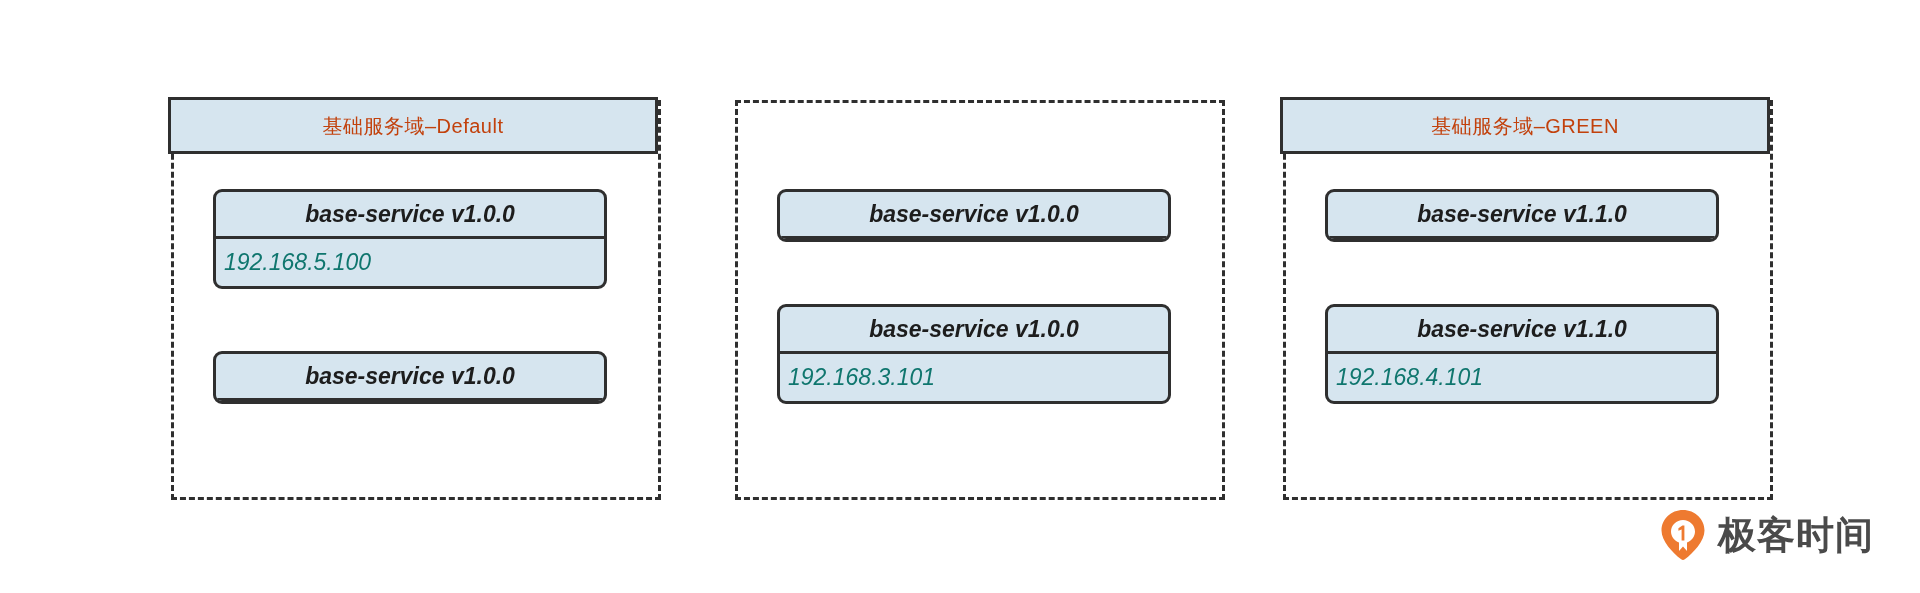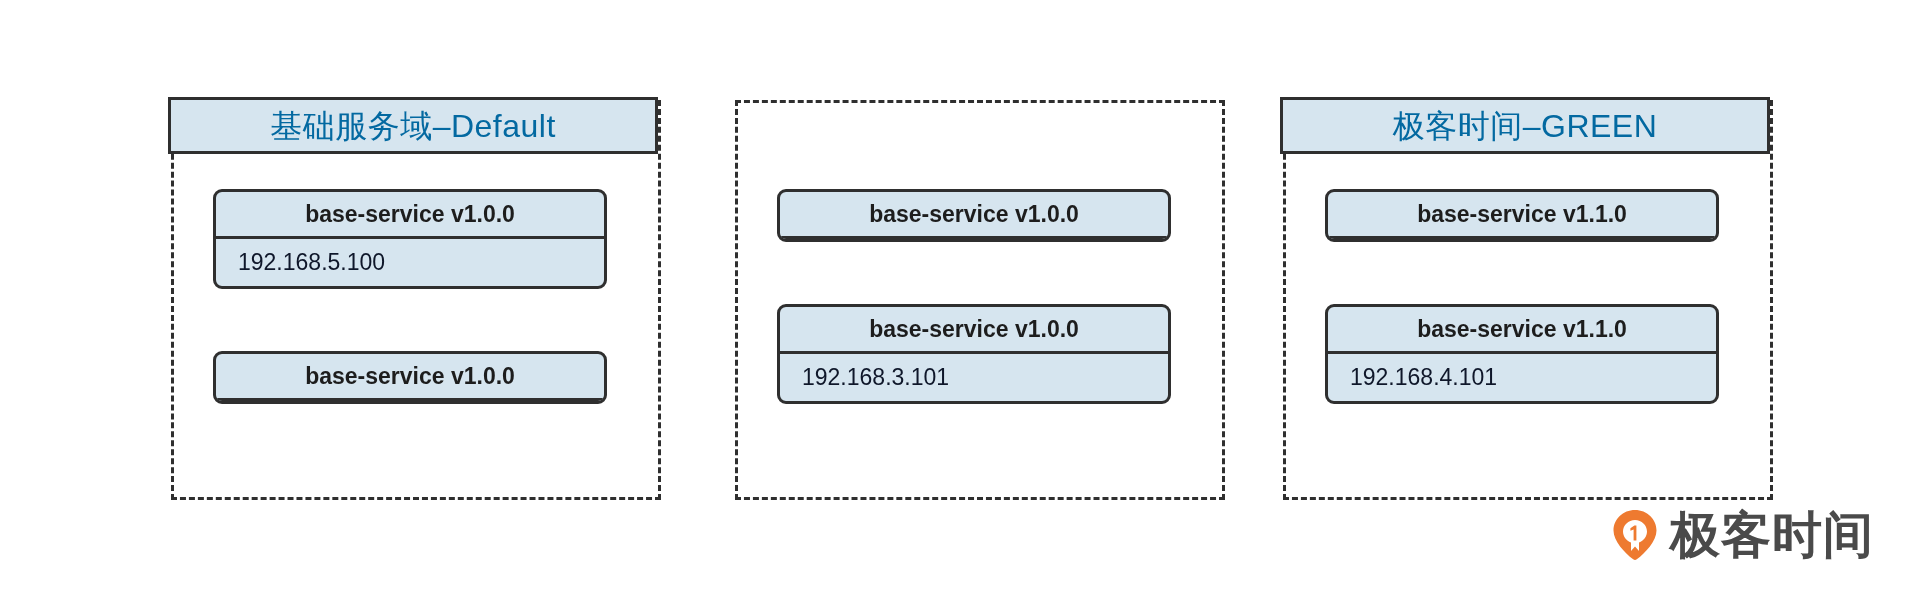--- a/index.html
+++ b/index.html
@@ -57,23 +57,23 @@
     height: 57px;
     box-sizing: border-box;
     background: #d6e5ef;
     border: 3px solid #2f2f2f;
     display: flex;
     align-items: center;
     justify-content: center;
     z-index: 3;
   }
   .domain-header-label {
-    font-size: 32px;
+    font-size: 20px;
     letter-spacing: 0.5px;
-    color: #0369a1;
+    color: #c2410c;
     white-space: nowrap;
     line-height: 1;
   }
 
   
   .node-list {
     position: absolute;
     left: 0;
     top: 57px;
     width: 490px;
@@ -84,20 +84,21 @@
   }
 
   .node-card {
     width: 394px;
     background: #d6e5ef;
     border: 3px solid #2f2f2f;
     border-radius: 9px;
     box-sizing: border-box;
     overflow: hidden;
     margin-bottom: 62px;
+    font-style: italic;
   }
   .node-card:last-child { margin-bottom: 0; }
 
   .node-title {
     height: 47px;
     display: flex;
     align-items: center;
     justify-content: center;
     font-size: 23px;
     font-weight: bold;
@@ -105,44 +106,44 @@
     border-bottom: 3px solid #2f2f2f;
     box-sizing: border-box;
     white-space: nowrap;
   }
 
   .node-ip {
     height: 47px;
     display: flex;
     align-items: center;
     justify-content: flex-start;
-    padding-left: 22px;
+    padding-left: 8px;
     font-size: 23px;
-    color: #0f172a;
+    color: #0f766e;
     box-sizing: border-box;
     white-space: nowrap;
   }
 
   
   .brand {
     position: absolute;
     right: 46px;
     bottom: 32px;
     display: flex;
     align-items: center;
     gap: 12px;
   }
   .brand-mark {
     width: 46px;
     height: 52px;
     flex: 0 0 auto;
     display: block;
   }
   .brand-text {
-    font-size: 50px;
+    font-size: 38px;
     font-weight: bold;
     color: #4a4a4a;
     letter-spacing: 1px;
     line-height: 1;
     white-space: nowrap;
   }
 </style>
 </head>
 <body>
 
@@ -178,21 +179,21 @@
         <div class="node-title">base-service v1.0.0</div>
         <div class="node-ip">192.168.3.101</div>
       </div>
     </div>
   </div>
 
   <div class="domain-group g2">
     <div class="domain-dashed"></div>
 
     <div class="domain-header">
-      <span class="domain-header-label">极客时间–GREEN</span>
+      <span class="domain-header-label">基础服务域–GREEN</span>
     </div>
 
     <div class="node-list">
       <div class="node-card">
         <div class="node-title">base-service v1.1.0</div>
       </div>
       <div class="node-card">
         <div class="node-title">base-service v1.1.0</div>
         <div class="node-ip">192.168.4.101</div>
       </div>

